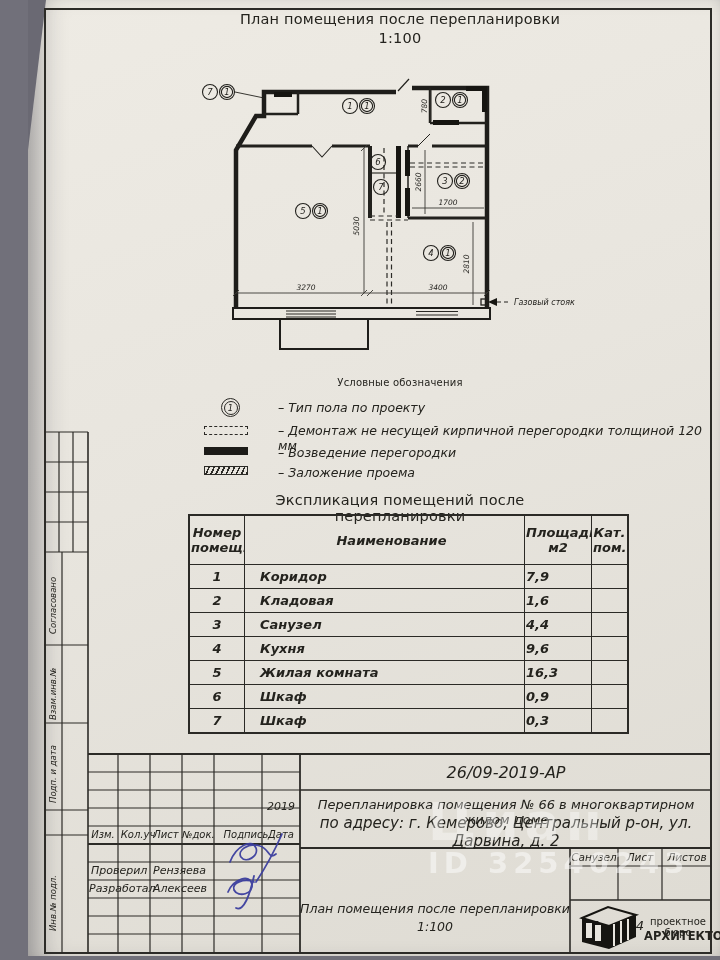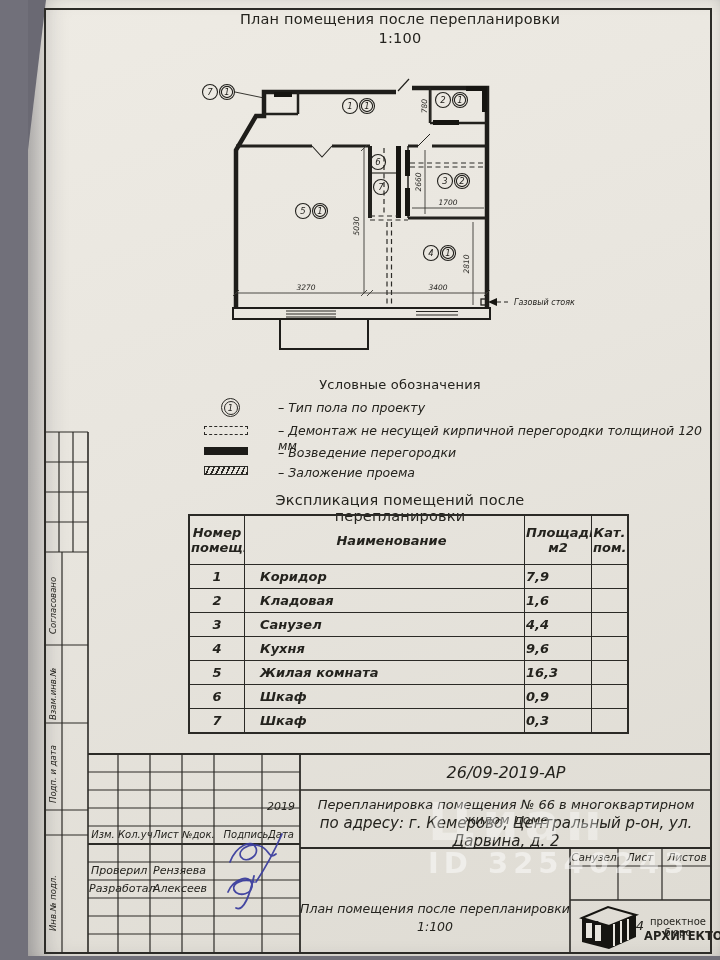--- a/index.html
+++ b/index.html
@@ -19,21 +19,21 @@
     left:28px;top:0;width:18px;height:150px;background:#6a6973;
     clip-path:polygon(0 0,100% 0,0 100%);
   }
   .frame{
     left:44px;top:8px;width:668px;height:946px;
     border:2px solid #2c2b27;box-sizing:border-box;
   }
   .it{font-style:italic;}
   .ctr{text-align:center;}
   .t-main{font-size:14.5px;line-height:1.3;letter-spacing:.2px;}
-  .t-sec{font-size:13px;letter-spacing:.2px;}
+  .t-sec{font-size:10px;letter-spacing:.2px;}
   .leg-txt{font-size:12.5px;}
   svg{display:block;}
   .plan text{font-family:"DejaVu Sans",sans-serif;font-style:italic;fill:#23221e;}
   
   .expl{left:188px;top:514px;}
   .expl table{border-collapse:collapse;width:412px;table-layout:fixed;}
   .expl th,.expl td{border:1.3px solid #2b2a26;font-weight:bold;font-size:13px;overflow:hidden;}
   .expl table{border:2px solid #2b2a26;}
   .expl th{height:46px;white-space:pre-line;font-style:italic;text-align:center;}
   .expl td{height:21px;font-style:italic;}
@@ -336,21 +336,21 @@
       <td class="c-area">0,3</td>
       <td class="c-cat"></td>
     </tr>
   </tbody>
     </table>
 </div>
 
 <div class="abs tb-val" style="left:262px;top:756px;width:38px;font-size:11px">2019</div>
 
 <div class="abs tb-lbl" style="left:88px;top:829px;width:30px">Изм.</div>
-<div class="abs tb-lbl" style="left:118px;top:829px;width:32px">Кол.уч</div>
+<div class="abs tb-lbl" style="left:118px;top:829px;width:40px">Кол.уч</div>
 <div class="abs tb-lbl" style="left:150px;top:829px;width:32px">Лист</div>
 <div class="abs tb-lbl" style="left:182px;top:829px;width:32px">№док.</div>
 <div class="abs tb-lbl" style="left:212px;top:829px;width:68px">Подпись</div>
 <div class="abs tb-lbl" style="left:262px;top:829px;width:38px">Дата</div>
 
 <div class="abs it" style="left:91px;top:864px;font-size:11px">Проверил</div>
 <div class="abs it" style="left:153px;top:864px;font-size:11px">Рензяева</div>
 <div class="abs it" style="left:89px;top:882px;font-size:11px">Разработал</div>
 <div class="abs it" style="left:153px;top:882px;font-size:11px">Алексеев</div>
 

